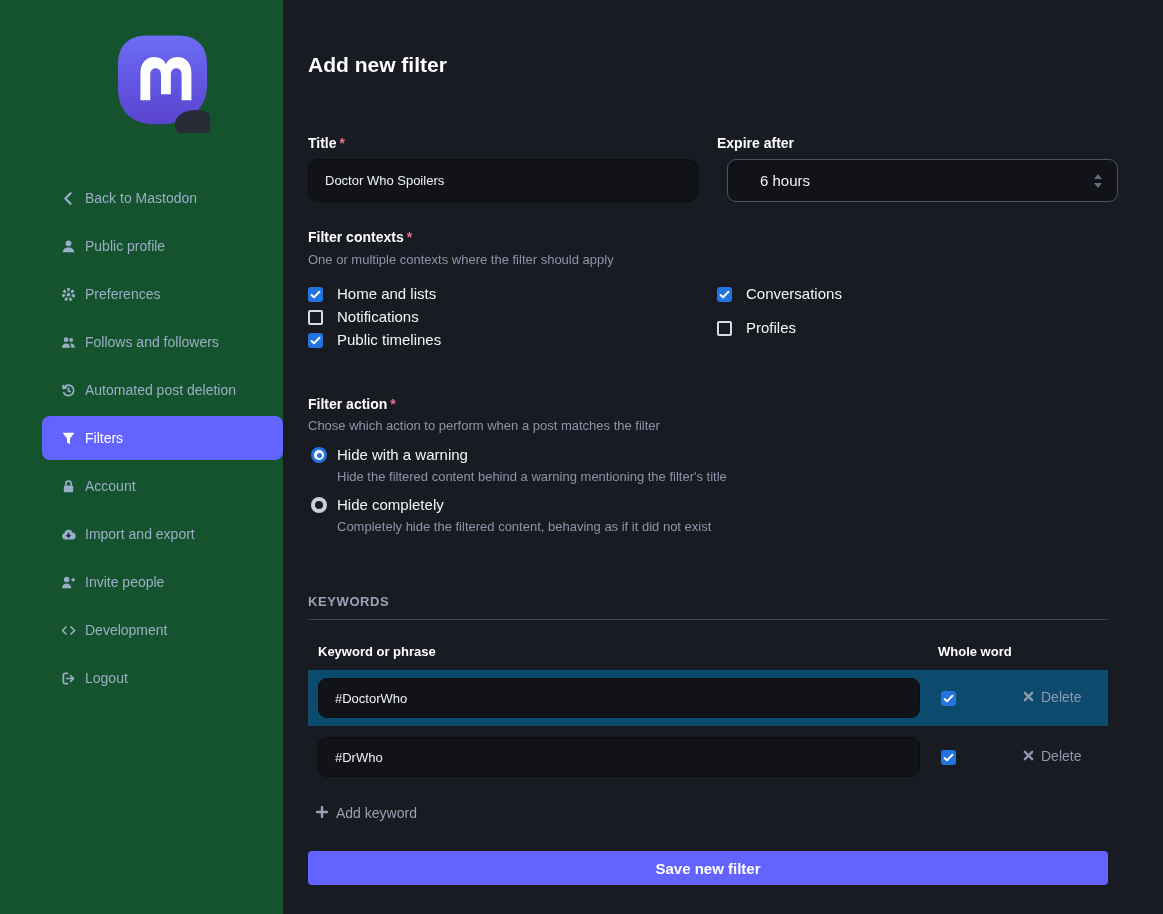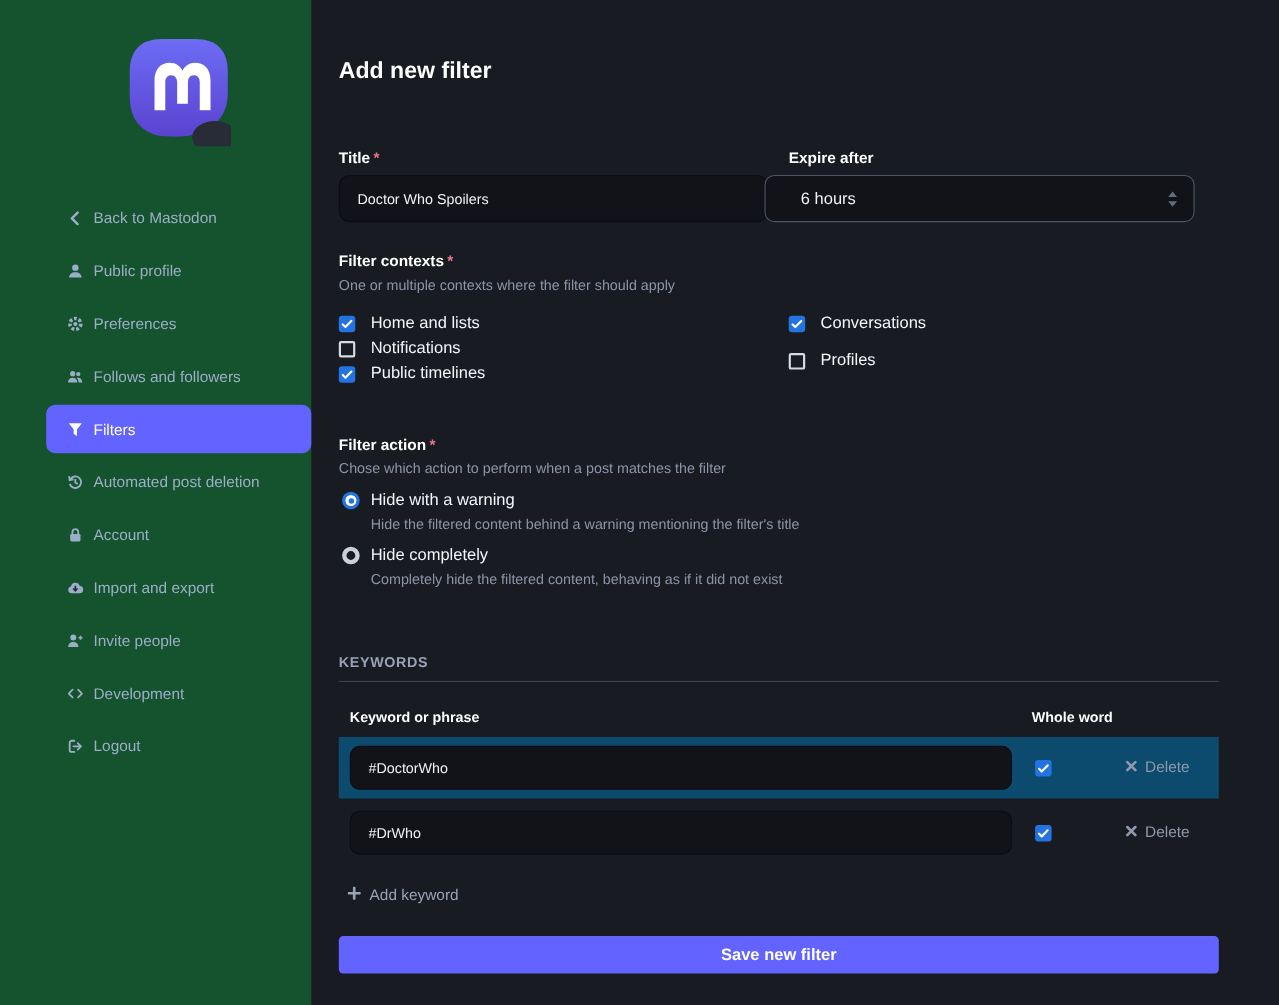--- a/index.html
+++ b/index.html
@@ -118,38 +118,38 @@
       <span class="nicon">
         <svg viewBox="0 0 16 16" fill="currentColor">
             <circle cx="5.4" cy="5" r="2.5"></circle>
             <circle cx="10.8" cy="5.4" r="2.1"></circle>
             <path d="M0.9 13.6 c0-2.9 2-4.6 4.5-4.6 s4.5 1.7 4.5 4.6 z"></path>
             <path d="M11.1 13.6 c0-2.2-0.7-3.6-1.9-4.3 0.5-0.2 1-0.3 1.6-0.3 2.1 0 3.9 1.5 3.9 4.6 z"></path>
           </svg>
       </span>
       <span>Follows and followers</span>
     </div>
-    <div class="nav-item active">
-      <span class="nicon">
-        <svg viewBox="0 0 16 16" fill="currentColor">
-            <path d="M1.7 1.8 h12.6 L9.6 7.9 v6.3 l-3.2-1.9 V7.9 z"></path>
-          </svg>
-      </span>
-      <span>Filters</span>
-    </div>
     <div class="nav-item">
       <span class="nicon">
         <svg viewBox="0 0 16 16" fill="none" stroke="currentColor" stroke-width="1.8">
             <path d="M2.6 9.5 a5.6 5.6 0 1 0 0.6-4.6"></path>
             <path d="M2 2 L2.5 5.8 6.2 5"></path>
             <path d="M8 4.8 v3.4 l2.3 1.4"></path>
           </svg>
       </span>
       <span>Automated post deletion</span>
     </div>
+    <div class="nav-item active">
+      <span class="nicon">
+        <svg viewBox="0 0 16 16" fill="currentColor">
+            <path d="M1.7 1.8 h12.6 L9.6 7.9 v6.3 l-3.2-1.9 V7.9 z"></path>
+          </svg>
+      </span>
+      <span>Filters</span>
+    </div>
     <div class="nav-item">
       <span class="nicon">
         <svg viewBox="0 0 16 16">
             <rect x="3" y="6.8" width="10" height="7.4" rx="1.4" fill="currentColor"></rect>
             <path d="M5.2 6.8 V5 a2.8 2.8 0 0 1 5.6 0 v1.8" fill="none" stroke="currentColor" stroke-width="1.8"></path>
           </svg>
       </span>
       <span>Account</span>
     </div>
     <div class="nav-item">
@@ -197,21 +197,21 @@
   <h1 class="page-title">Add new filter</h1>
 
   <div class="field-label" style="left:25px; top:135px;">
     <span>Title</span><span class="req">*</span>
   </div>
   <input class="text-input" style="left: 25px; top: 159px; width: 390px; height: 43px;" value="Doctor Who Spoilers">
 
   <div class="field-label" style="left:434px; top:135px;">
     <span>Expire after</span>
   </div>
-  <div class="select" style="left:412px; top:159px; width:391px; height:43px;padding-left:32px;">
+  <div class="select" style="left:444px; top:159px; width:391px; height:43px;padding-left:32px;">
     <span>6 hours</span>
     <span class="arrows">
       <svg viewBox="0 0 12 17" fill="currentColor">
           <path d="M6 1.5 10 6.5 H2 z"></path>
           <path d="M6 15.5 10 10.5 H2 z"></path>
         </svg>
     </span>
   </div>
 
   <div class="field-label" style="left:25px; top:229px;">

